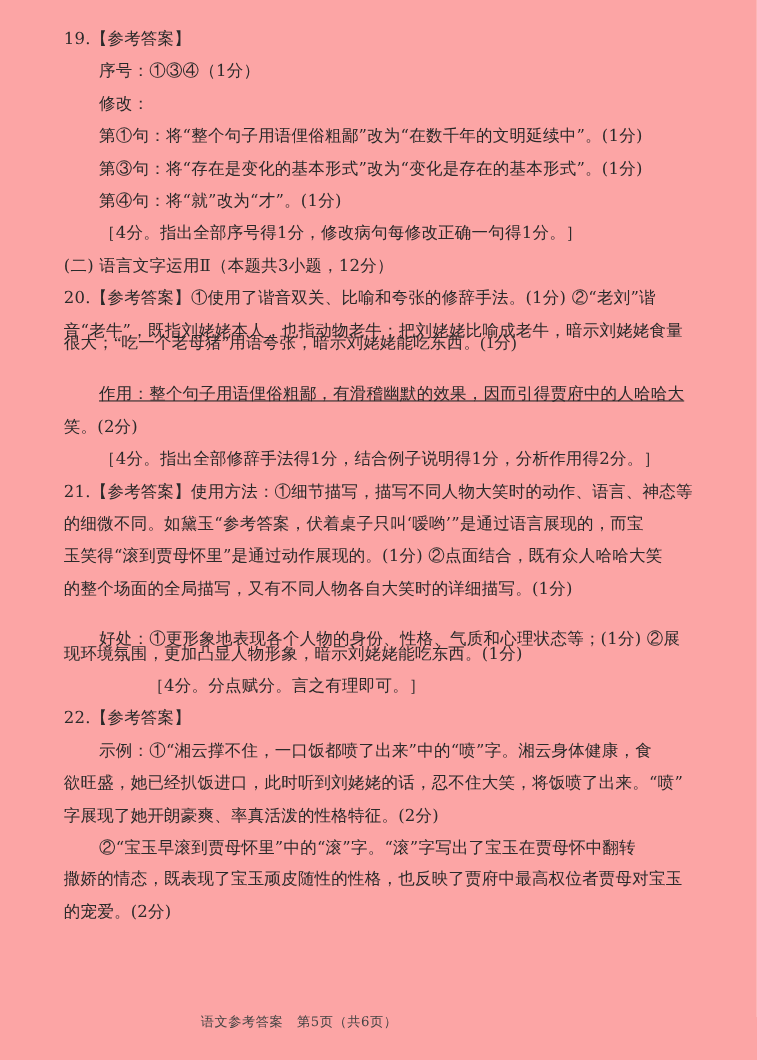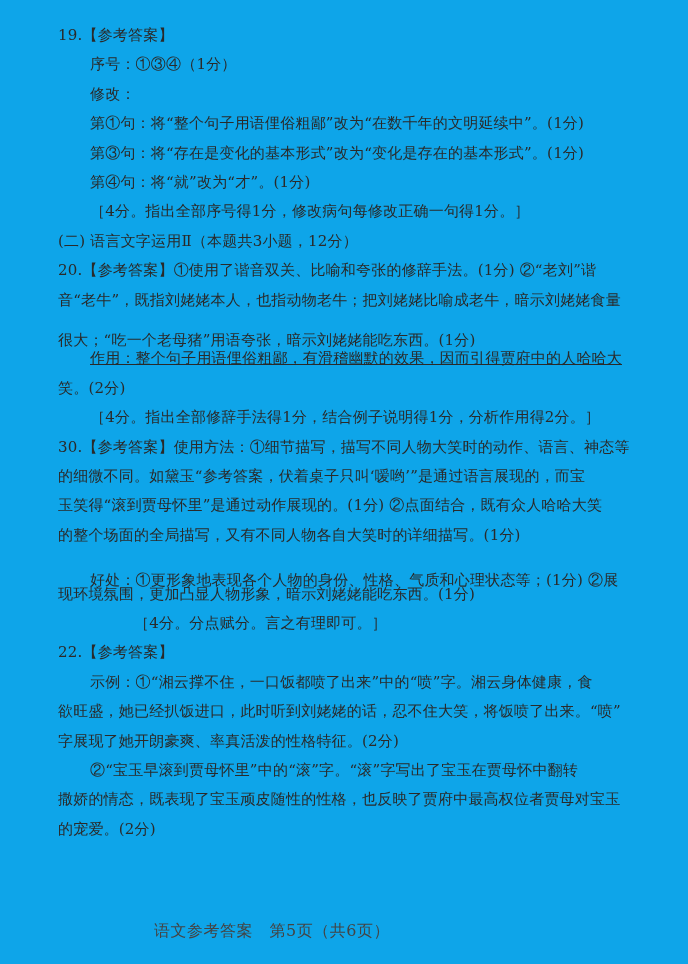--- a/index.html
+++ b/index.html
@@ -1,43 +1,43 @@
 <!DOCTYPE html>
 <html><head>
 <meta charset="utf-8">
 <style>
   html, body { margin: 0; padding: 0; background: #ffffff; }
   body { width: 688px; height: 964px; position: relative; overflow: hidden;
          font-family: "DejaVu Serif", "Liberation Serif", serif; color: #2a2a2a; }
-  .page { position: absolute; left: 0; top: 0; width: 688px; height: 964px; background: #0ea5e9; }
+  .page { position: absolute; left: 0; top: 0; width: 688px; height: 964px; background: #fca5a5; }
   .line { position: absolute; font-size: 15px; line-height: 20px; white-space: nowrap; letter-spacing: 0.2px; }
   .l0 { left: 58px; }
   .l1 { left: 90px; }
-  .footer { position: absolute; top: 921px; left: 0; width: 544px; text-align: center; font-size: 16px; color: #444; letter-spacing: 0.5px; }
+  .footer { position: absolute; top: 921px; left: 0; width: 544px; text-align: center; font-size: 12px; color: #444; letter-spacing: 0.5px; }
 </style>
 </head>
 <body>
 
 <div class="page">
   <div id="lines">
       <div class="line l0" style="top: 25px;">19.【参考答案】</div>
       <div class="line l1" style="top: 54.4px;">序号：①③④（1分）</div>
       <div class="line l1" style="top: 83.8px;">修改：</div>
       <div class="line l1" style="top: 113.2px;">第①句：将“整个句子用语俚俗粗鄙”改为“在数千年的文明延续中”。(1分)</div>
       <div class="line l1" style="top: 142.6px;">第③句：将“存在是变化的基本形式”改为“变化是存在的基本形式”。(1分)</div>
       <div class="line l1" style="top: 172px;">第④句：将“就”改为“才”。(1分)</div>
       <div class="line l1" style="top: 201.4px;">［4分。指出全部序号得1分，修改病句每修改正确一句得1分。］</div>
       <div class="line l0" style="top: 230.8px;">(二) 语言文字运用Ⅱ（本题共3小题，12分）</div>
       <div class="line l0" style="top: 260.2px; text-align: right;">20.【参考答案】①使用了谐音双关、比喻和夸张的修辞手法。(1分) ②“老刘”谐</div>
       <div class="line l0" style="top: 289.6px;">音“老牛”，既指刘姥姥本人，也指动物老牛；把刘姥姥比喻成老牛，暗示刘姥姥食量</div>
-      <div class="line l0" style="top: 330px;">很大；“吃一个老母猪”用语夸张，暗示刘姥姥能吃东西。(1分)</div>
+      <div class="line l0" style="top: 302px; font-family: Liberation Serif, serif;">很大；“吃一个老母猪”用语夸张，暗示刘姥姥能吃东西。(1分)</div>
       <div class="line l1" style="top: 348.4px; text-decoration: underline;">作用：整个句子用语俚俗粗鄙，有滑稽幽默的效果，因而引得贾府中的人哈哈大</div>
       <div class="line l0" style="top: 377.8px;">笑。(2分)</div>
       <div class="line l1" style="top: 407.2px;">［4分。指出全部修辞手法得1分，结合例子说明得1分，分析作用得2分。］</div>
-      <div class="line l0" style="top: 436.6px;">30.【参考答案】使用方法：①细节描写，描写不同人物大笑时的动作、语言、神态等</div>
+      <div class="line l0" style="top: 436.6px;">21.【参考答案】使用方法：①细节描写，描写不同人物大笑时的动作、语言、神态等</div>
       <div class="line l0" style="top: 466px;">的细微不同。如黛玉“参考答案，伏着桌子只叫‘嗳哟’”是通过语言展现的，而宝</div>
       <div class="line l0" style="top: 495.4px;">玉笑得“滚到贾母怀里”是通过动作展现的。(1分) ②点面结合，既有众人哈哈大笑</div>
       <div class="line l0" style="top: 524.8px;">的整个场面的全局描写，又有不同人物各自大笑时的详细描写。(1分)</div>
       <div class="line l1" style="top: 554.2px; margin-top: 16px;">好处：①更形象地表现各个人物的身份、性格、气质和心理状态等；(1分) ②展</div>
       <div class="line l0" style="top: 583.6px;">现环境氛围，更加凸显人物形象，暗示刘姥姥能吃东西。(1分)</div>
       <div class="line l1" style="top: 613px; margin-left: 44px;">［4分。分点赋分。言之有理即可。］</div>
       <div class="line l0" style="top: 642.4px;">22.【参考答案】</div>
       <div class="line l1" style="top: 671.8px;">示例：①“湘云撑不住，一口饭都喷了出来”中的“喷”字。湘云身体健康，食</div>
       <div class="line l0" style="top: 701.2px;">欲旺盛，她已经扒饭进口，此时听到刘姥姥的话，忍不住大笑，将饭喷了出来。“喷”</div>
       <div class="line l0" style="top: 730.6px;">字展现了她开朗豪爽、率真活泼的性格特征。(2分)</div>

